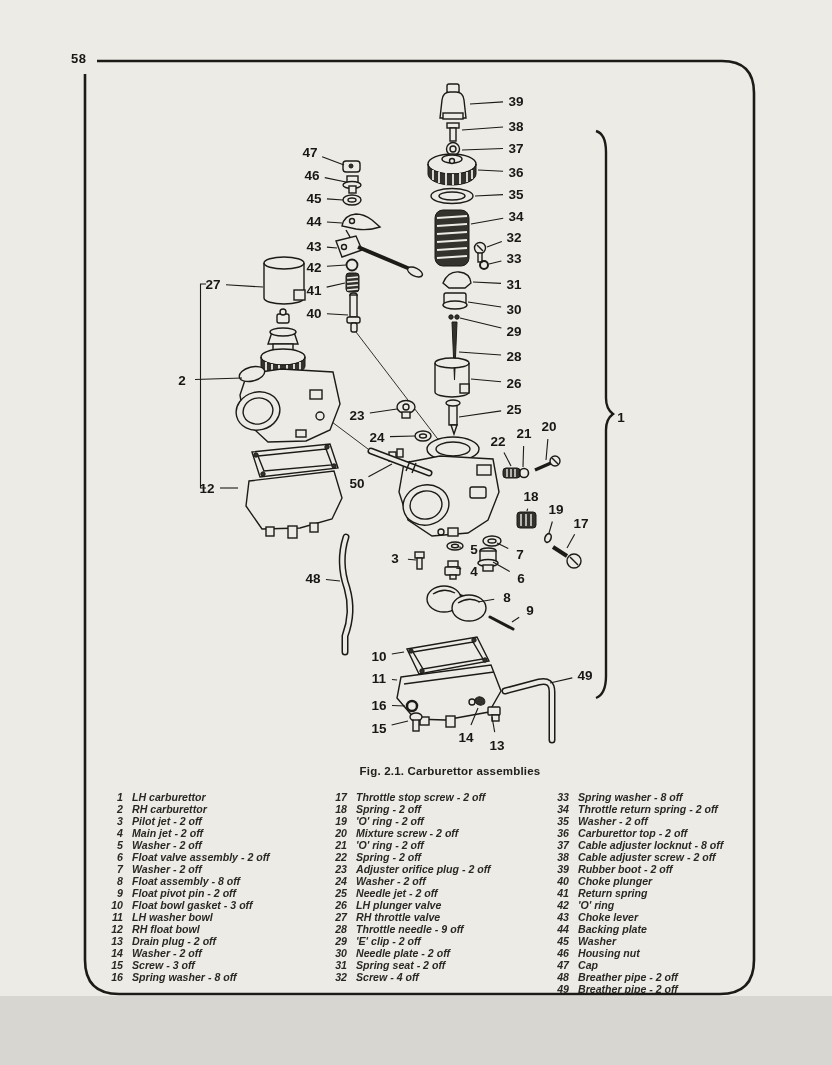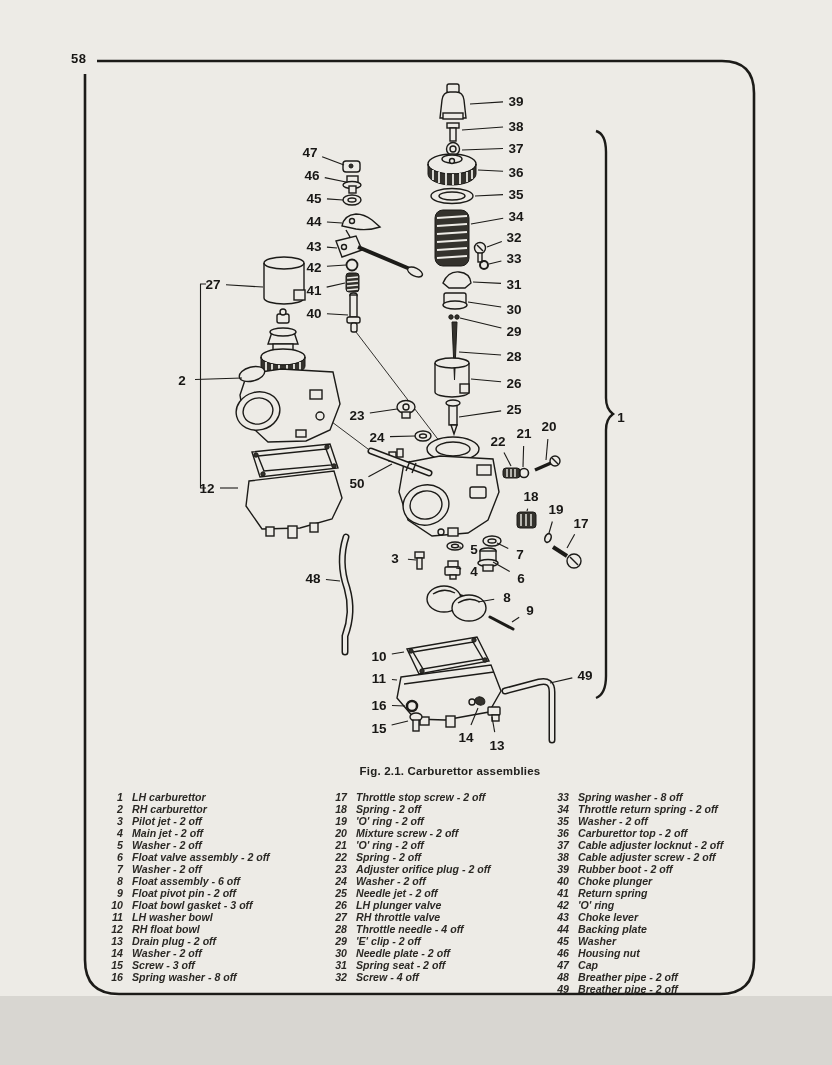--- a/index.html
+++ b/index.html
@@ -411,21 +411,21 @@
       <div class="part-row">
         <span class="part-num">6</span>
         <span class="part-label">Float valve assembly - 2 off</span>
       </div>
       <div class="part-row">
         <span class="part-num">7</span>
         <span class="part-label">Washer - 2 off</span>
       </div>
       <div class="part-row">
         <span class="part-num">8</span>
-        <span class="part-label">Float assembly - 6 off</span>
+        <span class="part-label">Float assembly - 8 off</span>
       </div>
       <div class="part-row">
         <span class="part-num">9</span>
         <span class="part-label">Float pivot pin - 2 off</span>
       </div>
       <div class="part-row">
         <span class="part-num">10</span>
         <span class="part-label">Float bowl gasket - 3 off</span>
       </div>
       <div class="part-row">
@@ -493,21 +493,21 @@
       <div class="part-row">
         <span class="part-num">26</span>
         <span class="part-label">LH plunger valve</span>
       </div>
       <div class="part-row">
         <span class="part-num">27</span>
         <span class="part-label">RH throttle valve</span>
       </div>
       <div class="part-row">
         <span class="part-num">28</span>
-        <span class="part-label">Throttle needle - 4 off</span>
+        <span class="part-label">Throttle needle - 9 off</span>
       </div>
       <div class="part-row">
         <span class="part-num">29</span>
         <span class="part-label">'E' clip - 2 off</span>
       </div>
       <div class="part-row">
         <span class="part-num">30</span>
         <span class="part-label">Needle plate - 2 off</span>
       </div>
       <div class="part-row">
@@ -531,21 +531,21 @@
       <div class="part-row">
         <span class="part-num">35</span>
         <span class="part-label">Washer - 2 off</span>
       </div>
       <div class="part-row">
         <span class="part-num">36</span>
         <span class="part-label">Carburettor top - 2 off</span>
       </div>
       <div class="part-row">
         <span class="part-num">37</span>
-        <span class="part-label">Cable adjuster locknut - 2 off</span>
+        <span class="part-label">Cable adjuster locknut - 8 off</span>
       </div>
       <div class="part-row">
         <span class="part-num">38</span>
         <span class="part-label">Cable adjuster screw - 2 off</span>
       </div>
       <div class="part-row">
         <span class="part-num">39</span>
         <span class="part-label">Rubber boot - 2 off</span>
       </div>
       <div class="part-row">

